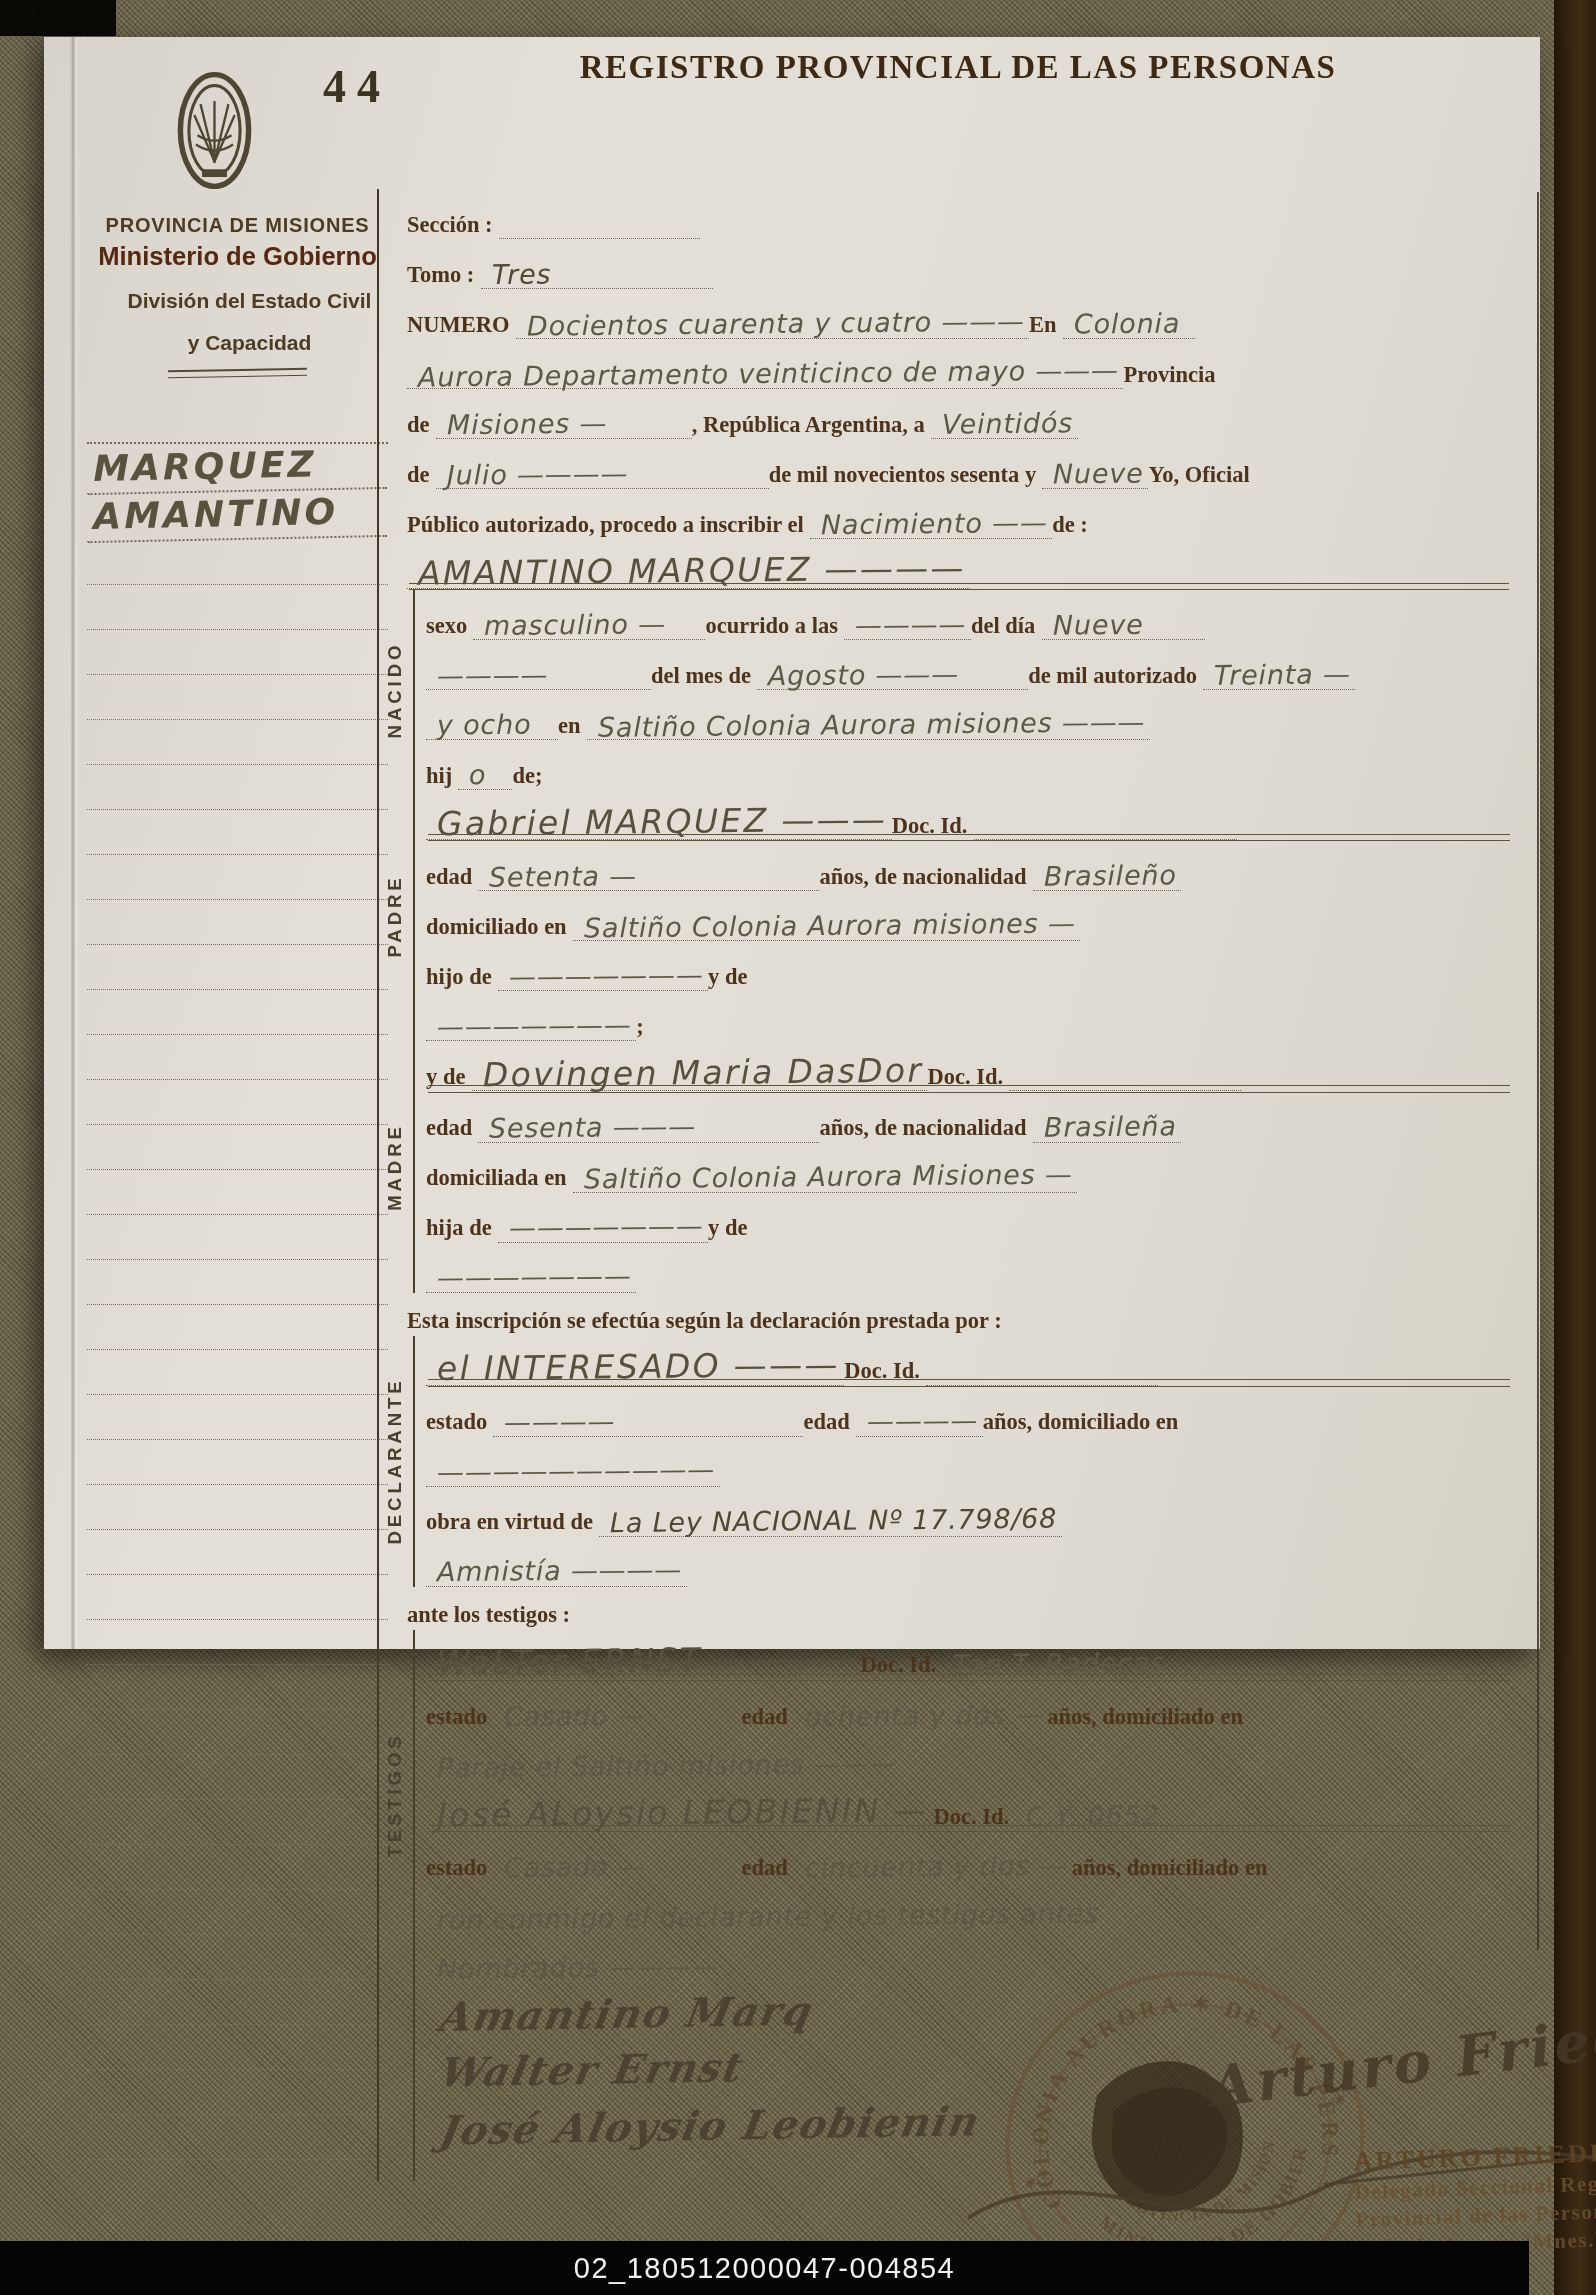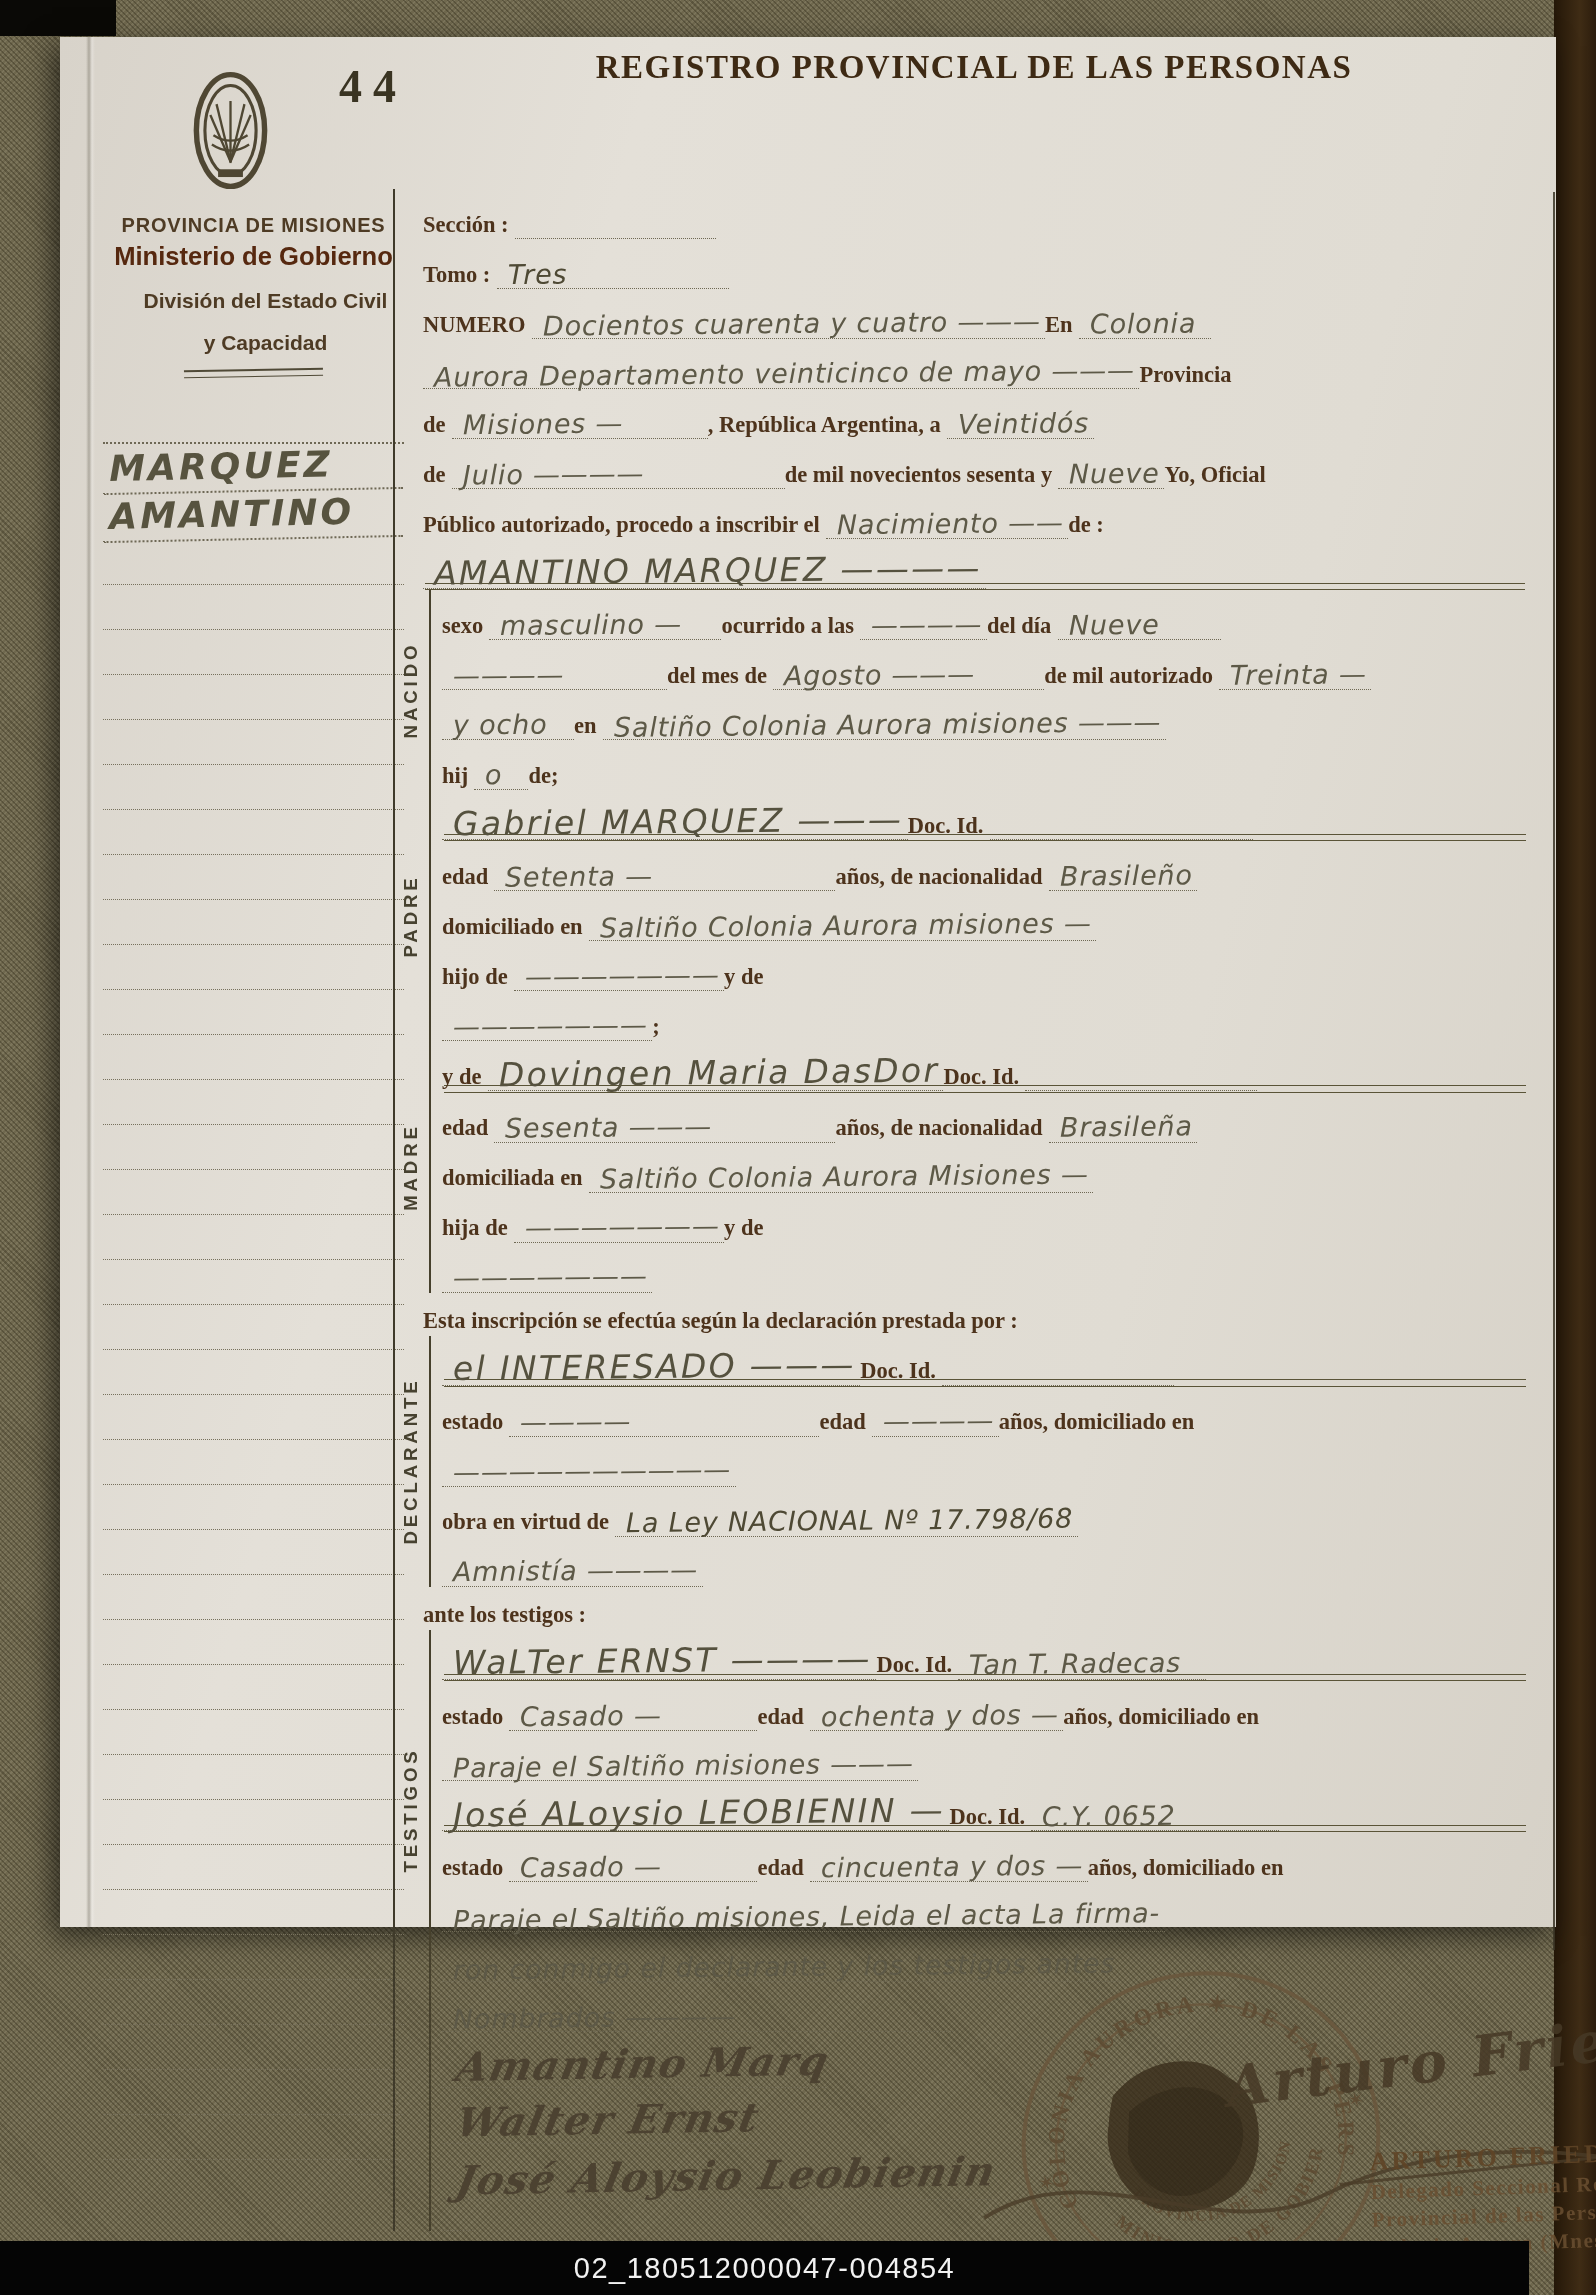--- a/index.html
+++ b/index.html
@@ -5,21 +5,21 @@
   html,body{margin:0;padding:0;background:#000;}
   .scene{position:relative;width:1597px;height:2295px;overflow:hidden;
     background-color:#6f684e;
     background-image:
       repeating-linear-gradient(45deg, rgba(30,25,10,.28) 0 1.5px, transparent 1.5px 3.9px),
       repeating-linear-gradient(-45deg, rgba(240,235,210,.10) 0 1.5px, transparent 1.5px 3.9px);
     font-family:"Liberation Serif",serif;}
   .right-strip{position:absolute;left:1554px;top:0;width:43px;height:2295px;
     background:linear-gradient(to right,#241708,#3f2c15 60%,#2a1b0c);}
   .corner-black{position:absolute;left:0;top:0;width:116px;height:36px;background:#0a0906;}
-  .page{position:absolute;left:60px;top:37px;width:1496px;height:1890px;
+  .page{position:absolute;left:44px;top:37px;width:1496px;height:1612px;
     background:linear-gradient(105deg,#d8d3ca,#e4e0d8 30%,#e0dcd3 70%,#d6d1c7);
     box-shadow:-7.7px 9.3px 26px rgba(0,0,0,.55);}
   .crease{position:absolute;left:26px;top:0;width:9.3px;height:100%;
     background:linear-gradient(to right,rgba(90,85,70,.0),rgba(90,85,70,.35),rgba(255,255,255,.25),rgba(90,85,70,.0));}
   .pageno{position:absolute;left:279px;top:23px;font:700 46px "Liberation Serif",serif;
     letter-spacing:11px;color:#3a3422;}
   .title{position:absolute;left:496px;top:12.4px;width:836px;text-align:center;
     font:700 33px "Liberation Serif",serif;letter-spacing:1.5px;color:#3e2a14;}
   .seal{position:absolute;left:130px;top:33px;width:81px;height:121px;}
   
@@ -441,25 +441,20 @@
               <span class="hand">Casado —</span>
             </span>
           <span class="lbl">edad</span>
           <span class="fill">
               <span class="hand">cincuenta y dos —</span>
             </span>
           <span class="lbl">años, domiciliado en</span>
         </div>
         <div class="row">
           <span class="fill">
-              <span class="hand">Paraje el Saltiño misiones, Leida el acta La firma-</span>
-            </span>
-        </div>
-        <div class="row">
-          <span class="fill">
               <span class="hand">ron conmigo el declarante y los testigos antes</span>
             </span>
         </div>
         <div class="row">
           <span class="fill fx" style="flex:0 0 480px">
               <span class="hand">Nombrados ————</span>
             </span>
           <span class="fill"></span>
         </div>
         <div class="row sigrow">

